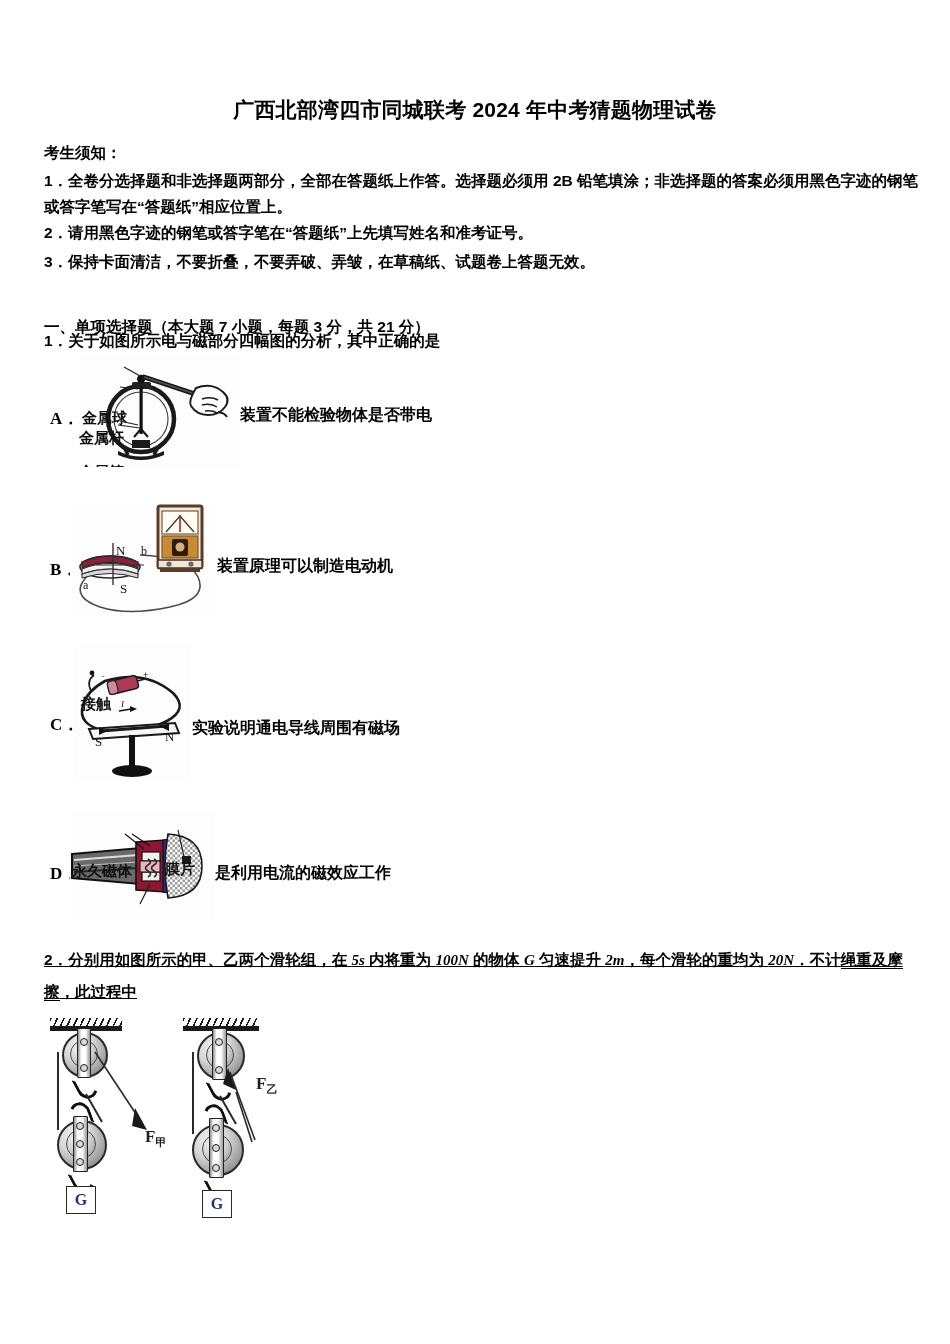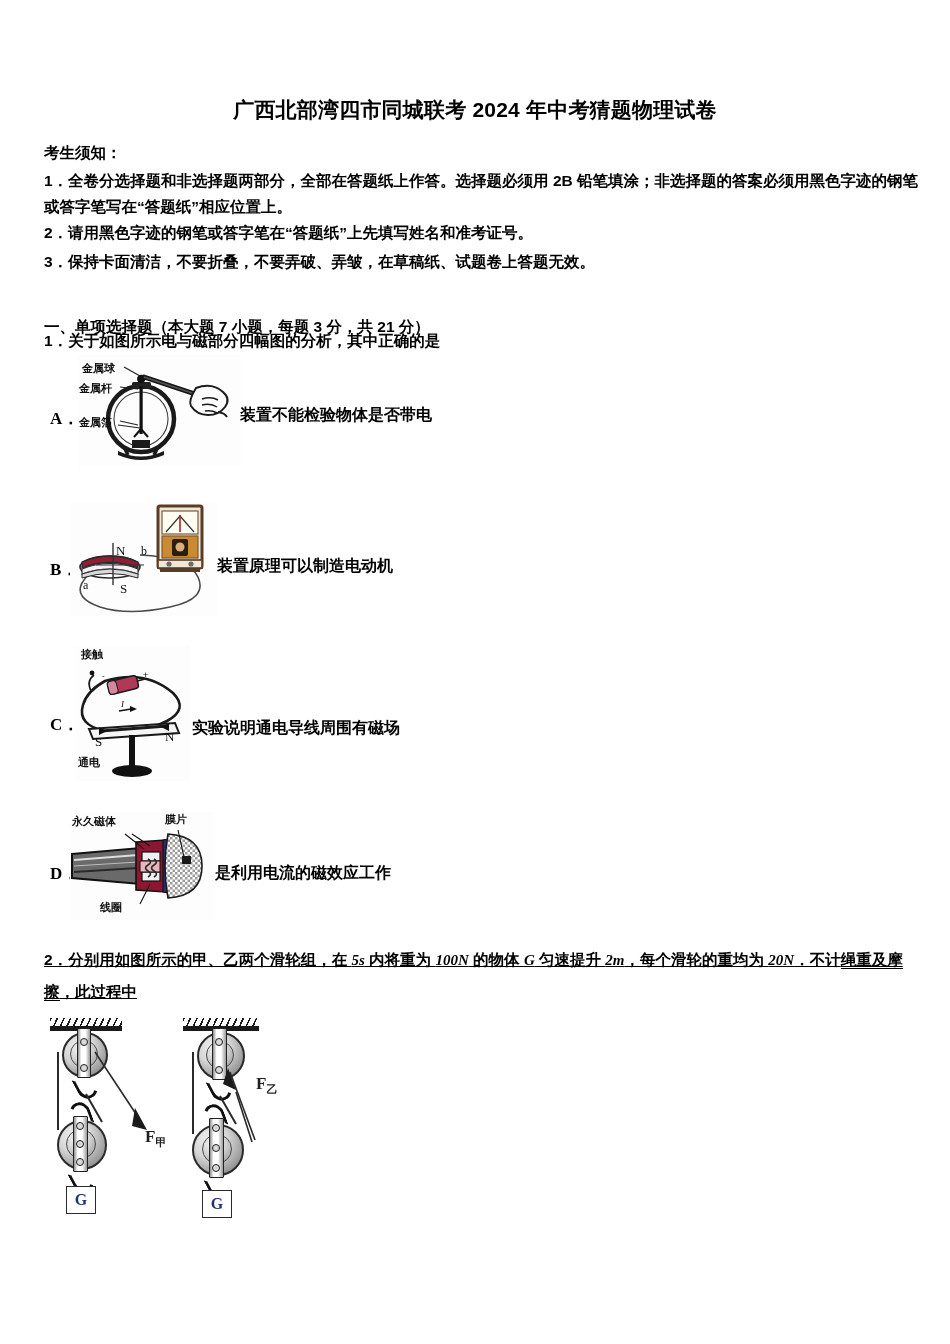--- a/index.html
+++ b/index.html
@@ -79,24 +79,25 @@
     white-space: nowrap;
   }
   .fig-box {
     position: absolute;
     background: #fdfdfd;
     overflow: hidden;
   }
   .fig-label {
     position: absolute;
     font-family: "Liberation Sans", "DejaVu Sans", sans-serif;
-    font-size: 11px;
+    font-size: 15px;
     font-weight: bold;
     color: #111;
     white-space: nowrap;
+    margin-top: 48px;
   }
   .fig-label-sm {
     position: absolute;
     font-family: "Liberation Serif", "DejaVu Serif", serif;
     font-size: 11px;
     font-style: italic;
     color: #111;
     white-space: nowrap;
   }
 

